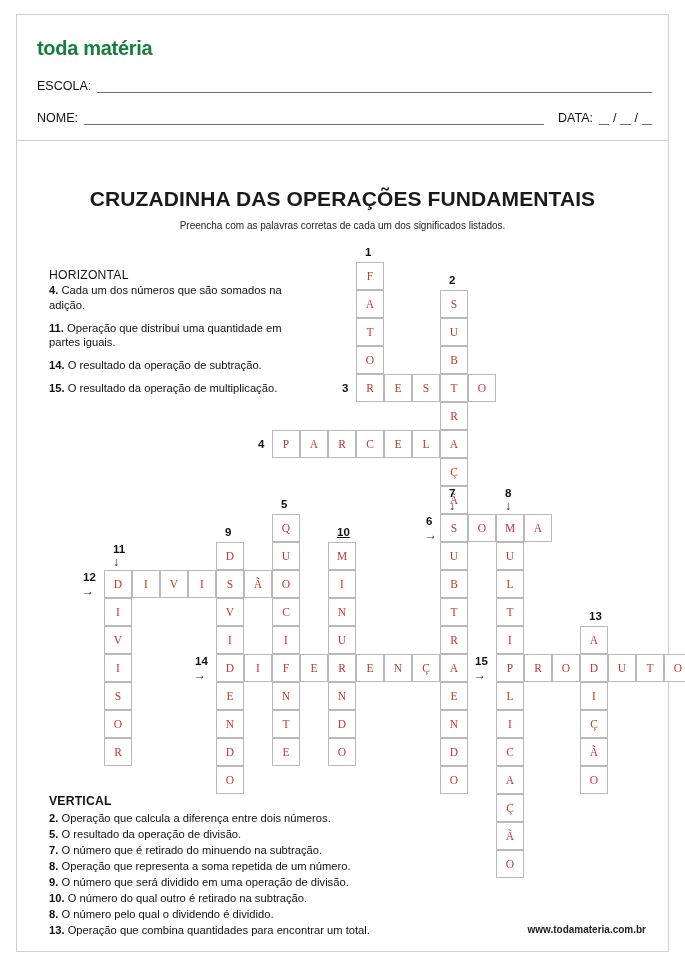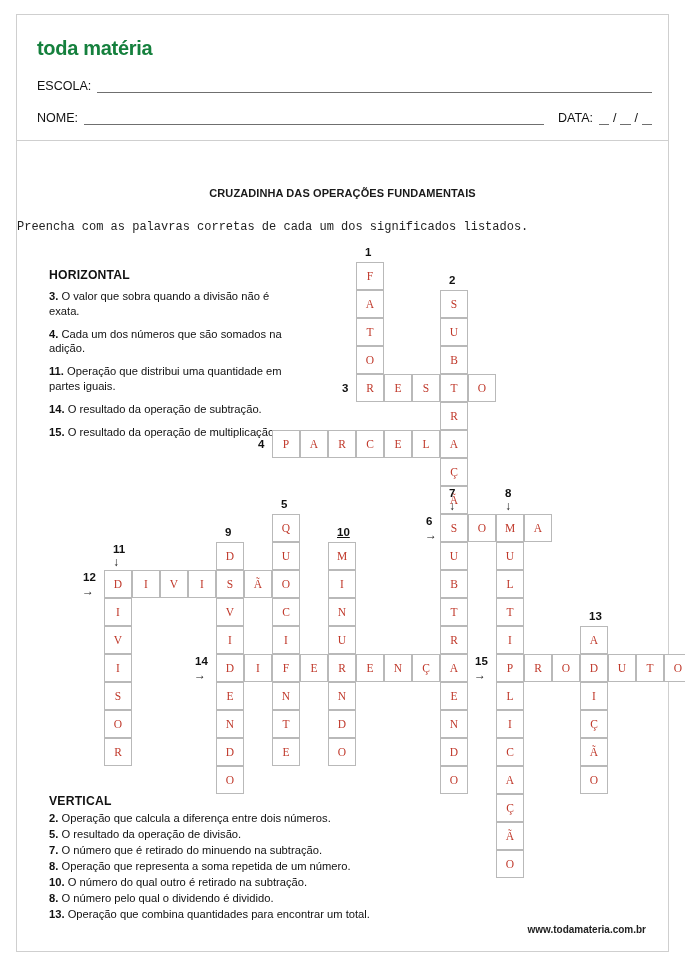--- a/index.html
+++ b/index.html
@@ -41,34 +41,34 @@
   .rule { border-bottom: 1px solid #6f6f6f; flex: 1; height: 11px; }
   .rule.short1 { flex: 0 0 460px; }
   .data-label { padding: 0 6px 0 14px; white-space: nowrap; }
   .blank { border-bottom: 1px solid #6f6f6f; width: 26px; height: 11px; display:inline-block; }
   .slash { padding: 0 4px; font-size: 12.5px; }
 
   
   .title {
     position: absolute; left: 0; right: 0; top: 172px;
     text-align: center;
-    font-size: 11px; font-weight: bold; letter-spacing: 0.1px;
+    font-size: 21px; font-weight: bold; letter-spacing: 0.1px;
   }
   .subtitle {
     position: absolute; left: 0; right: 0; top: 205px;
-    text-align: left;
-    font-size: 12px; color: #222; font-family: Liberation Mono, monospace;
+    text-align: center;
+    font-size: 10px; color: #222;
   }
 
   
   .clues-h {
     position: absolute; left: 32px; top: 252px; width: 240px;
     font-size: 11.2px; line-height: 1.32; color: #111;
   }
-  .clues-h .head { font-weight: bold; font-size: 12.2px; letter-spacing:0.2px; margin-bottom: 6px; }
+  .clues-h .head { font-weight: normal; font-size: 12.2px; letter-spacing:0.2px; margin-bottom: 0; }
   .clues-h .clue { margin-bottom: 8px; }
   .clues-h .clue:first-of-type { margin-bottom: 8px; }
   .clues-h .n, .clues-v .n { font-weight: bold; }
 
   .clues-v {
     position: absolute; left: 32px; top: 778px; width: 470px;
     font-size: 11.2px; line-height: 1.42; color: #111;
   }
   .clues-v .head { font-weight: bold; font-size: 12.2px; letter-spacing:0.2px; margin-bottom: 1px; }
   .clues-v .clue { white-space: nowrap; }
@@ -126,21 +126,20 @@
       <span class="blank"></span>
     </div>
   </div>
 
   <div class="title">CRUZADINHA DAS OPERAÇÕES FUNDAMENTAIS</div>
   <div class="subtitle">Preencha com as palavras corretas de cada um dos significados listados.</div>
 
   <div class="clues-h">
     <div class="head">HORIZONTAL</div>
     <div id="h-clues">
-        <div class="clue"><span class="n">3. </span><span>O valor que sobra quando a divisão não é exata.</span></div>
         <div class="clue"><span class="n">4. </span><span>Cada um dos números que são somados na adição.</span></div>
         <div class="clue"><span class="n">11. </span><span>Operação que distribui uma quantidade em partes iguais.</span></div>
         <div class="clue"><span class="n">14. </span><span>O resultado da operação de subtração.</span></div>
         <div class="clue"><span class="n">15. </span><span>O resultado da operação de multiplicação.</span></div>
       </div>
   </div>
 
   <div id="grid-layer">
       <div class="cell" style="left: 339px; top: 247px;">F</div>
       <div class="cell" style="left: 339px; top: 275px;">A</div>
@@ -271,20 +270,21 @@
       <div class="garrow" style="left: 457px; top: 654px;">→</div>
     </div>
 
   <div class="clues-v">
     <div class="head">VERTICAL</div>
     <div id="v-clues">
         <div class="clue"><span class="n">2. </span><span>Operação que calcula a diferença entre dois números.</span></div>
         <div class="clue"><span class="n">5. </span><span>O resultado da operação de divisão.</span></div>
         <div class="clue"><span class="n">7. </span><span>O número que é retirado do minuendo na subtração.</span></div>
         <div class="clue"><span class="n">8. </span><span>Operação que representa a soma repetida de um número.</span></div>
+        <div class="clue"><span class="n">9. </span><span>O número que será dividido em uma operação de divisão.</span></div>
         <div class="clue"><span class="n">10. </span><span>O número do qual outro é retirado na subtração.</span></div>
         <div class="clue"><span class="n">8. </span><span>O número pelo qual o dividendo é dividido.</span></div>
         <div class="clue"><span class="n">13. </span><span>Operação que combina quantidades para encontrar um total.</span></div>
       </div>
   </div>
 
   <div class="footer-url">www.todamateria.com.br</div>
 </div>
 
 </body></html>

